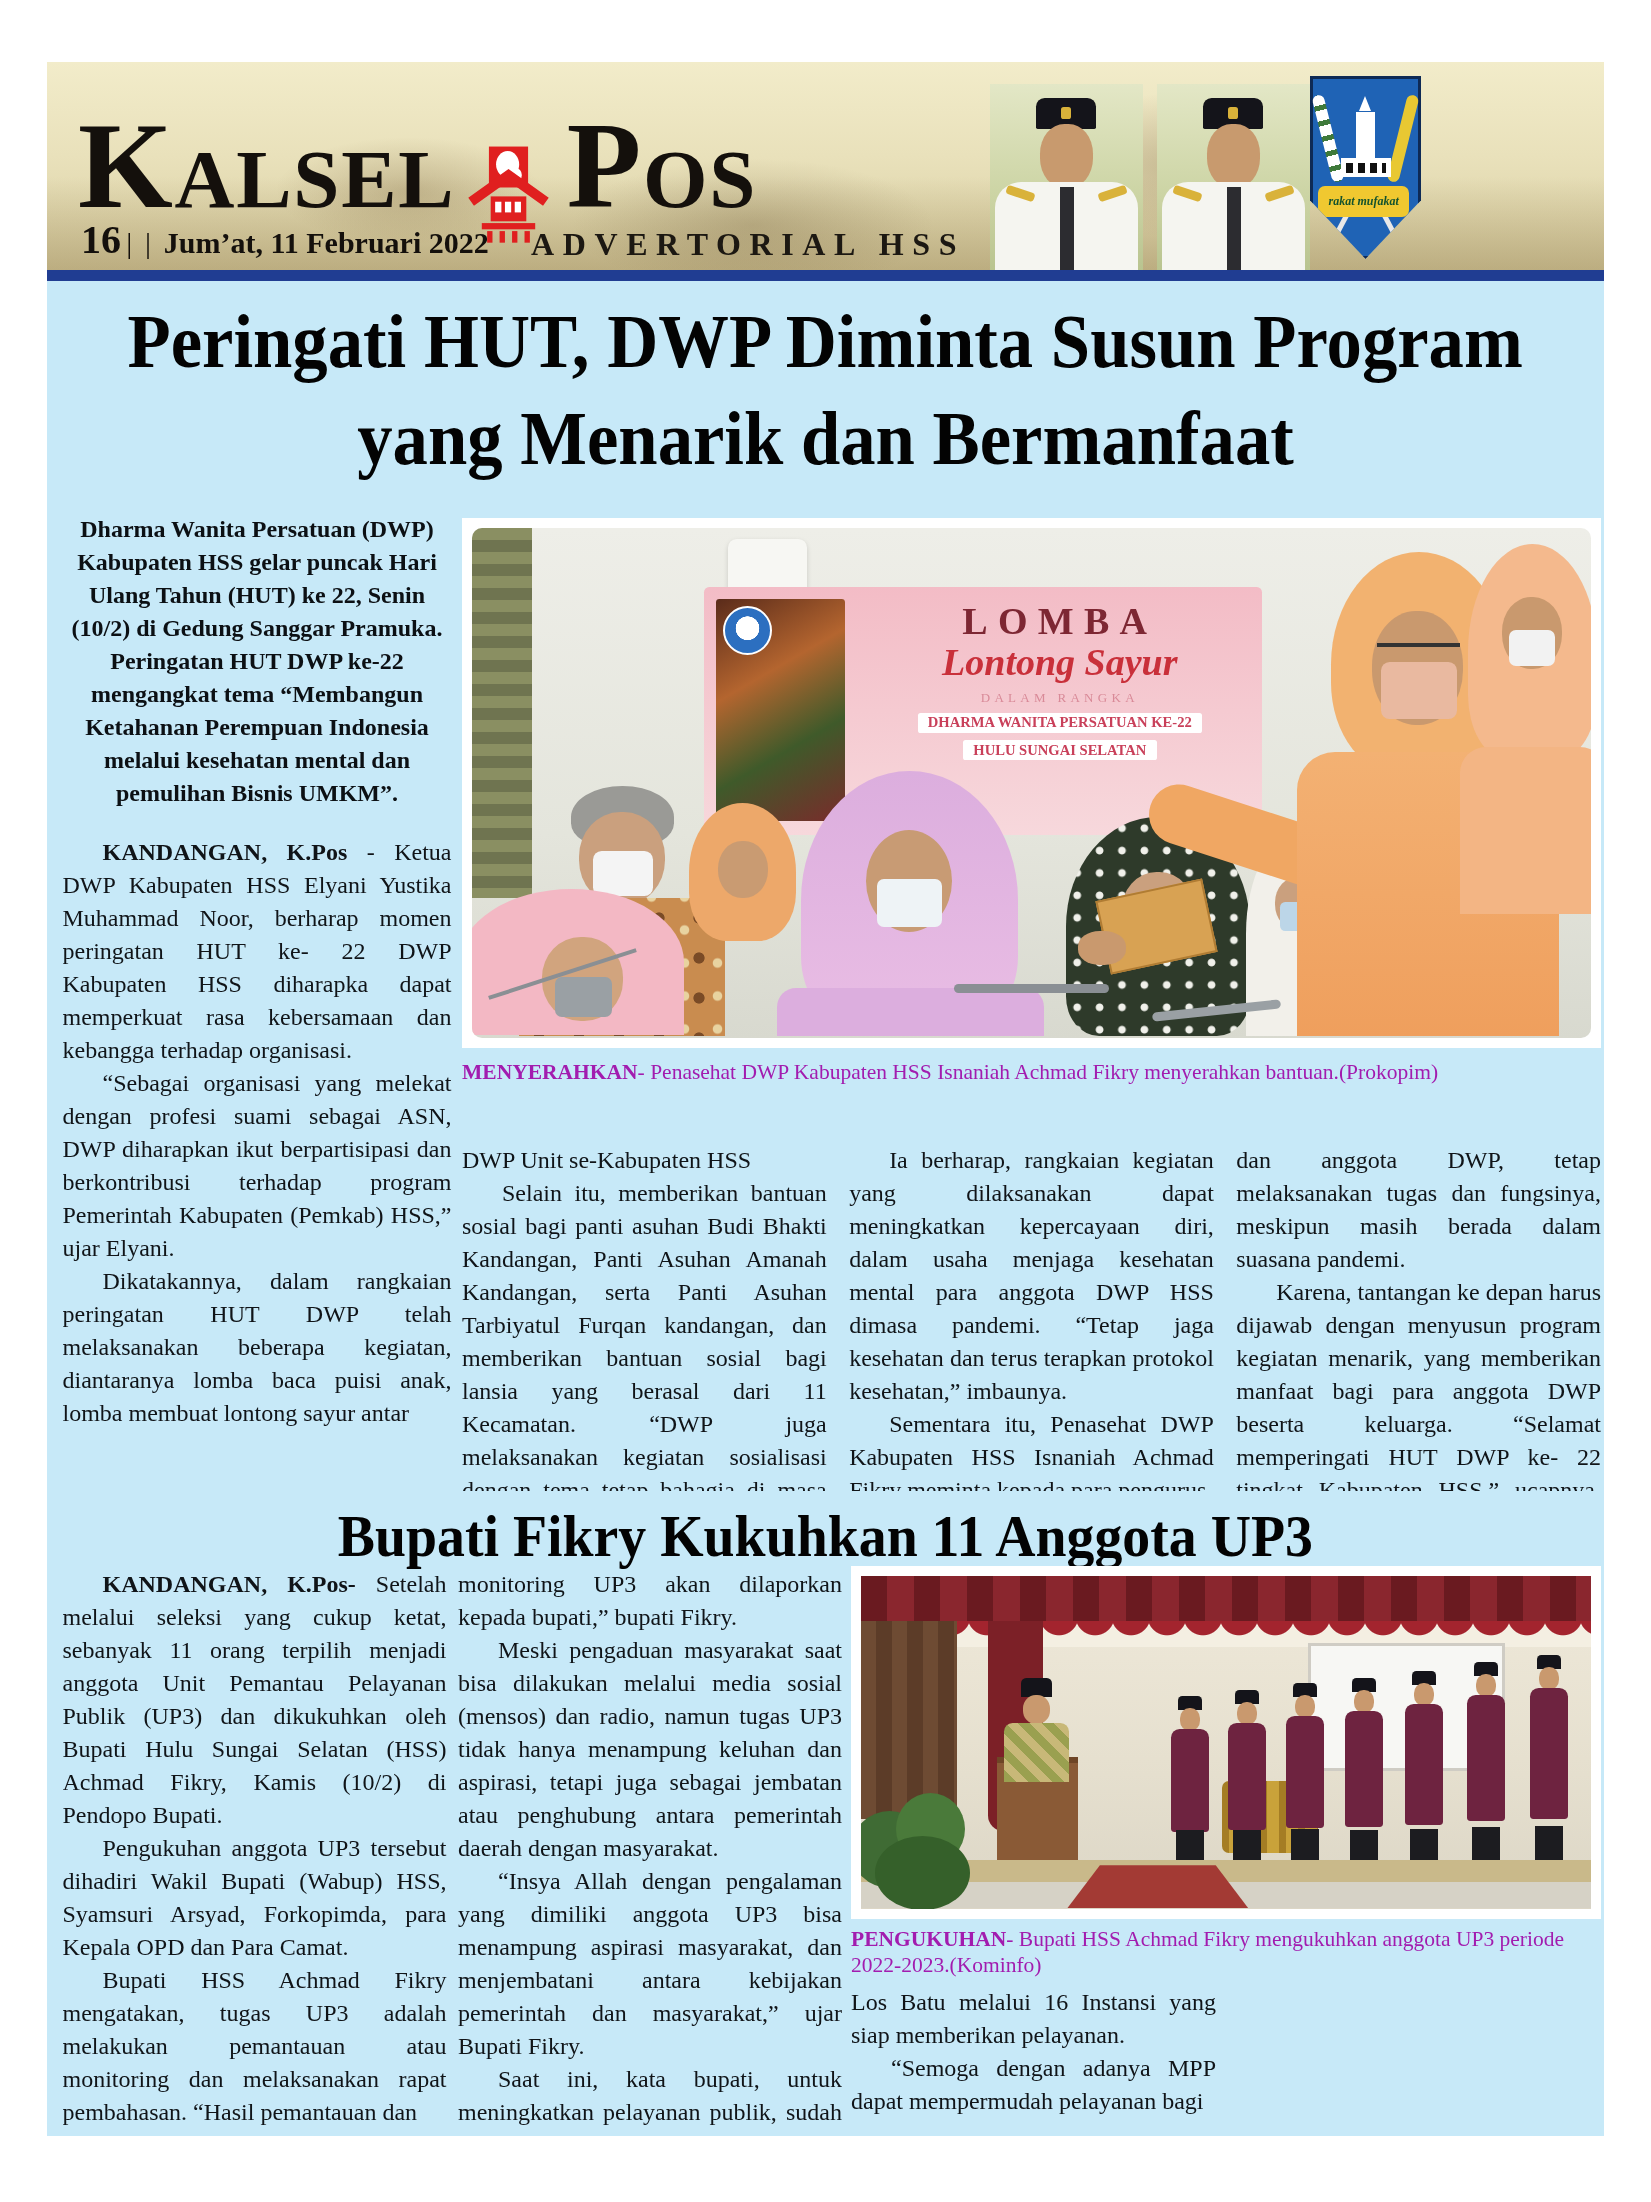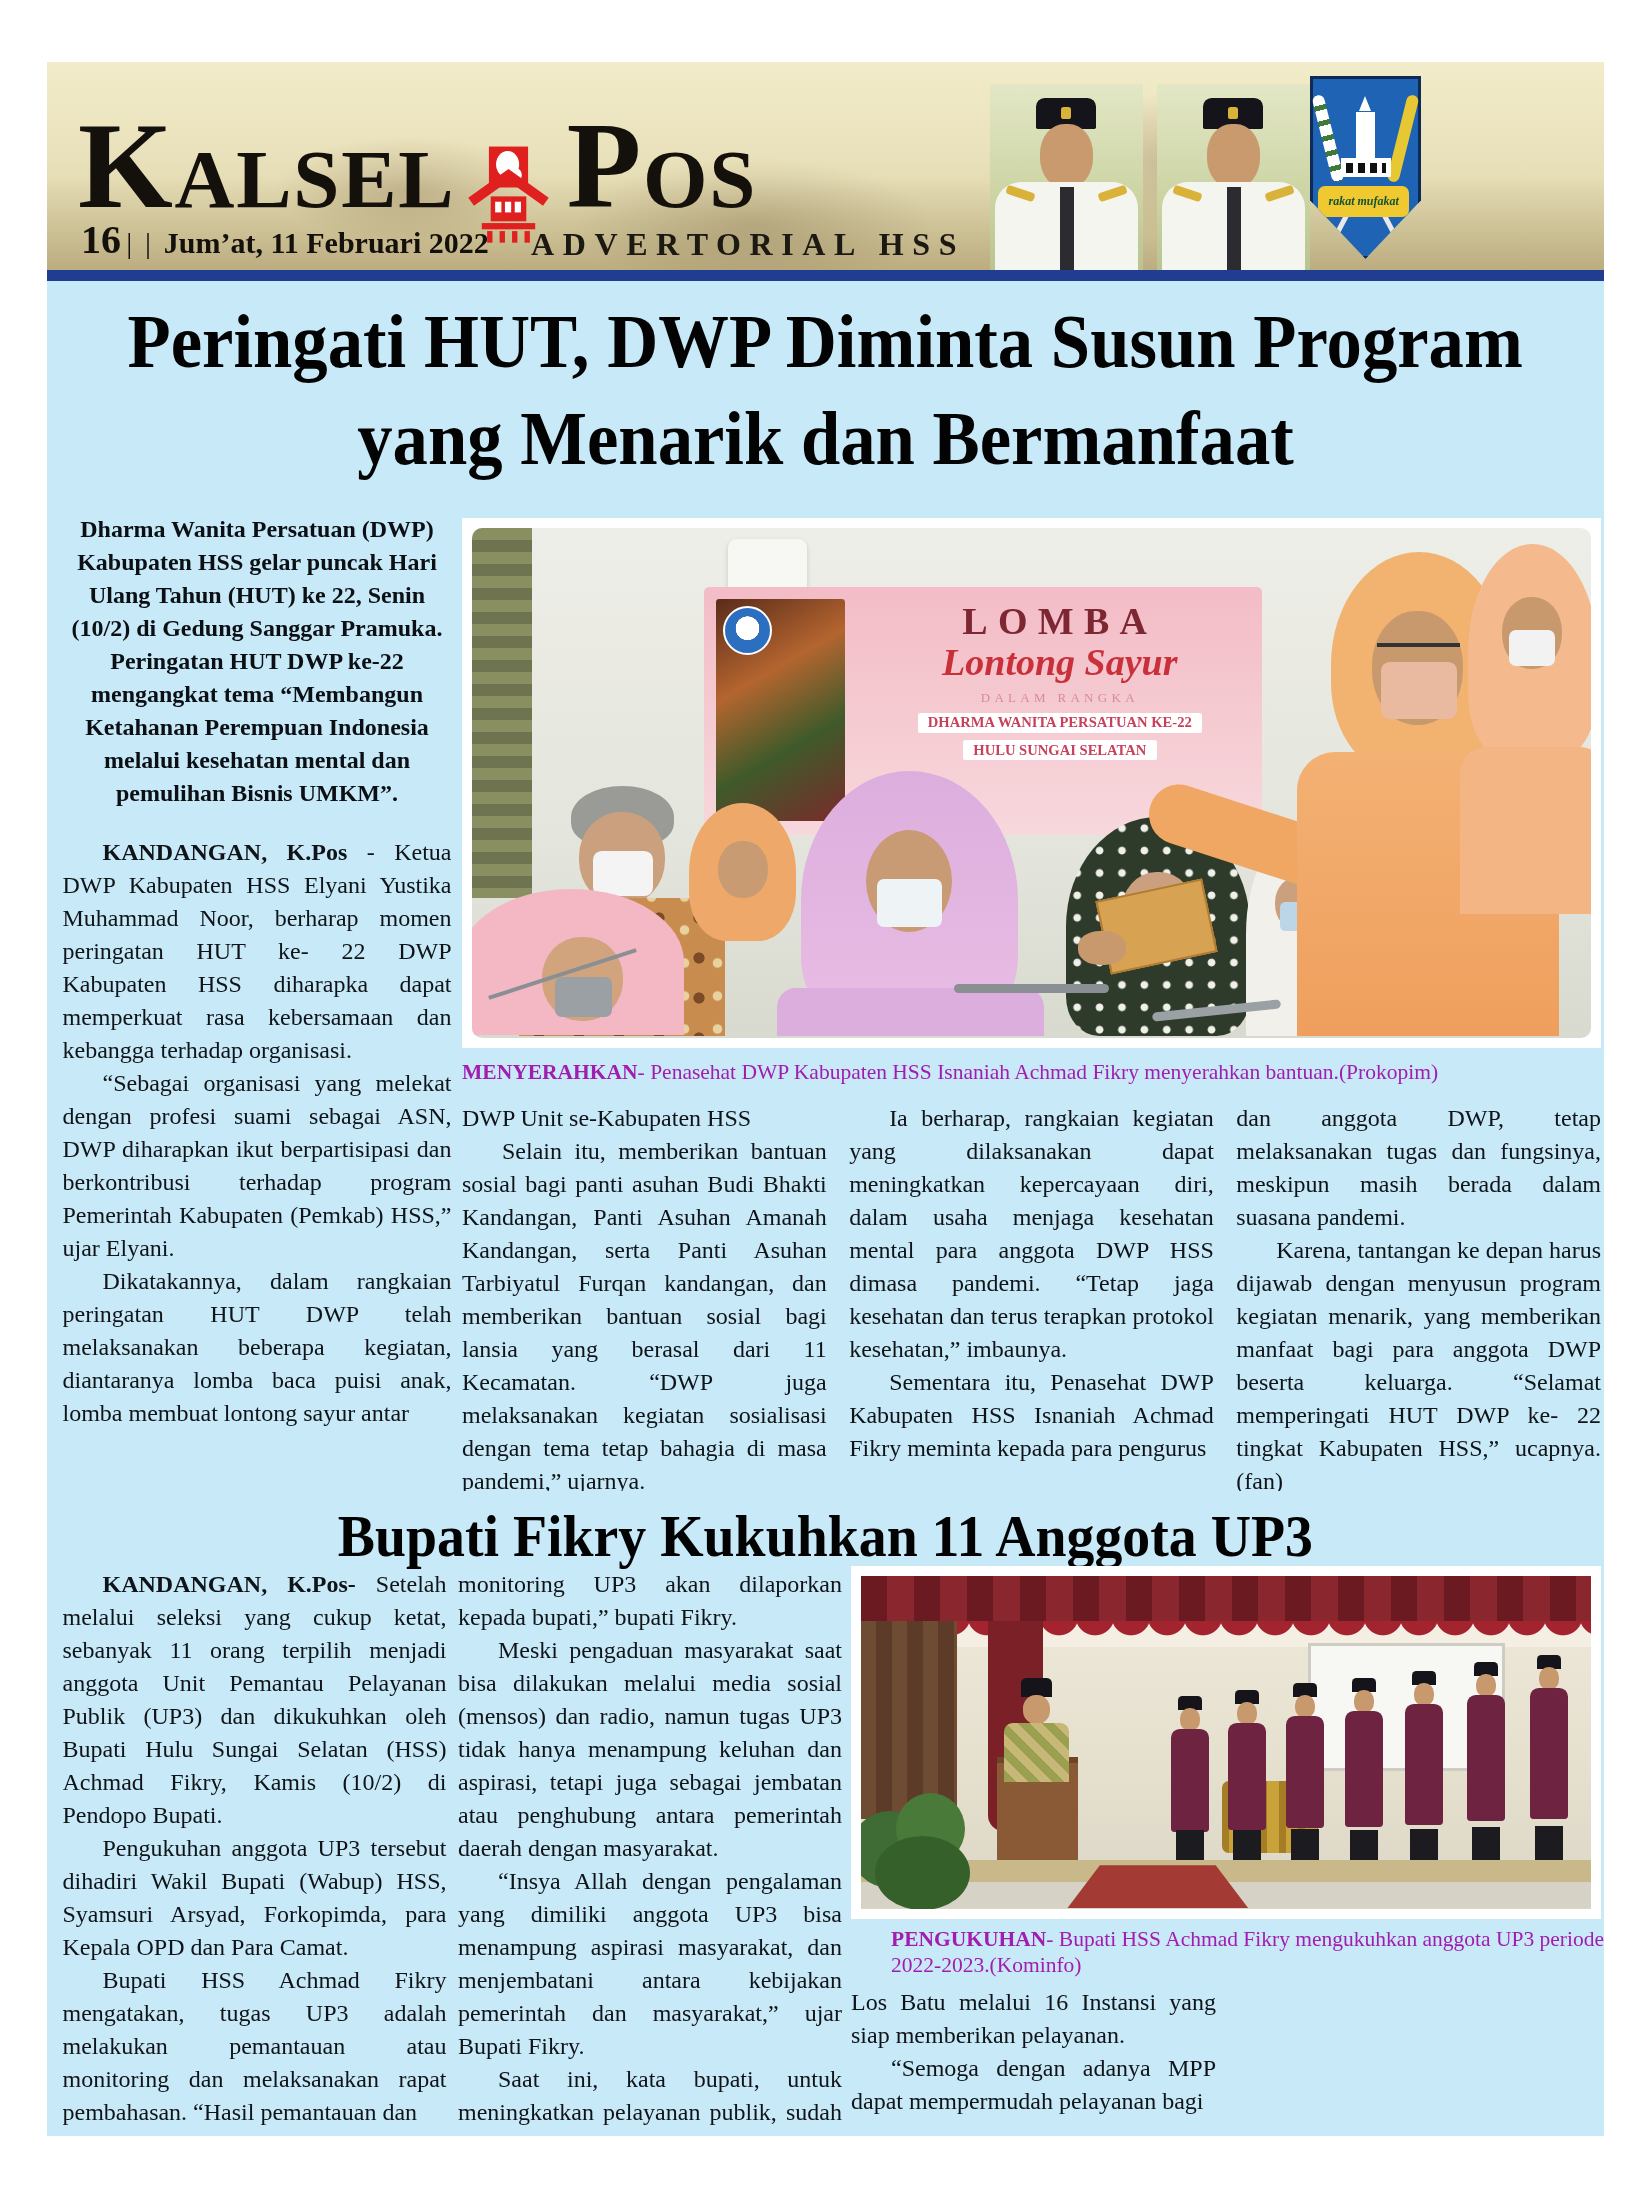--- a/index.html
+++ b/index.html
@@ -62,29 +62,29 @@
   .hl1{top:12px;font-size:76px;line-height:1.27;}
   .hl2{top:1222px;font-size:60px;line-height:1.1;}
 
   .p{font-size:24px;line-height:33px;text-align:justify;margin:0;color:#101418;}
   .ind{text-indent:40px;}
   .b{font-weight:bold;}
   .lead{font-weight:bold;font-size:24px;line-height:33px;text-align:center;margin:0 0 26px 0;color:#0c1014;}
 
   .a1col1{position:absolute;left:15.5px;top:232px;width:389px;height:986px;overflow:hidden;}
   .a1cols{position:absolute;left:415px;top:821px;width:1139px;height:389px;display:flex;gap:22.4px;overflow:hidden;}
-  .a1cols .col{flex:1;}
+  .a1cols .col{flex:1;margin-top:42px;}
   .a2col1{position:absolute;left:15.5px;top:1287px;width:384px;height:561px;overflow:hidden;}
   .a2col2{position:absolute;left:411px;top:1287px;width:384px;height:561px;overflow:hidden;}
   .a2col3{position:absolute;left:804px;top:1705px;width:365px;height:145px;overflow:hidden;}
   .a2col4{position:absolute;left:1184px;top:1705px;width:370px;height:145px;overflow:hidden;}
 
   .cap{position:absolute;font-size:21.5px;line-height:26px;color:#a21caf;}
   .cap1{left:415px;top:778px;width:1139px;}
-  .cap2{left:804px;top:1645px;width:750px;margin-left:40px;}
+  .cap2{left:804px;top:1645px;width:750px;}
   .capb{font-weight:bold;}
 
   
   .photo{position:absolute;background:#fff;padding:10.3px;box-sizing:border-box;}
   .photo1{left:415px;top:237px;width:1139px;height:530px;}
   .photo2{left:804px;top:1285px;width:750px;height:353px;}
   .pinner{position:relative;width:100%;height:100%;overflow:hidden;}
   .corner{position:absolute;width:22.4px;height:22.4px;border:3.4px solid #fff;z-index:9;}
   .c-tl{top:5.2px;left:5.2px;border-right:none;border-bottom:none;}
   .c-tr{top:5.2px;right:5.2px;border-left:none;border-bottom:none;}

